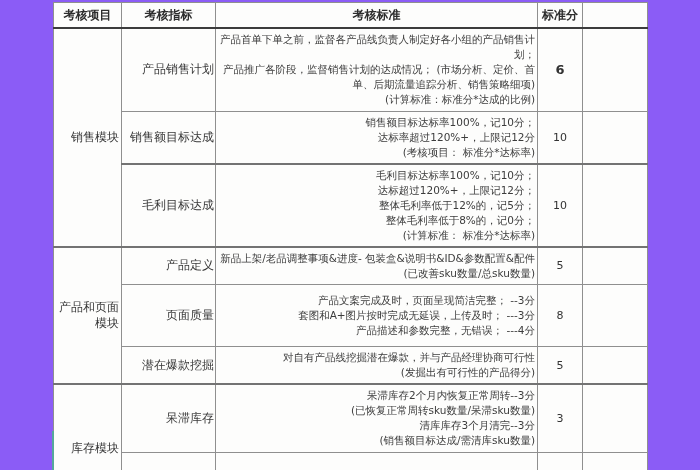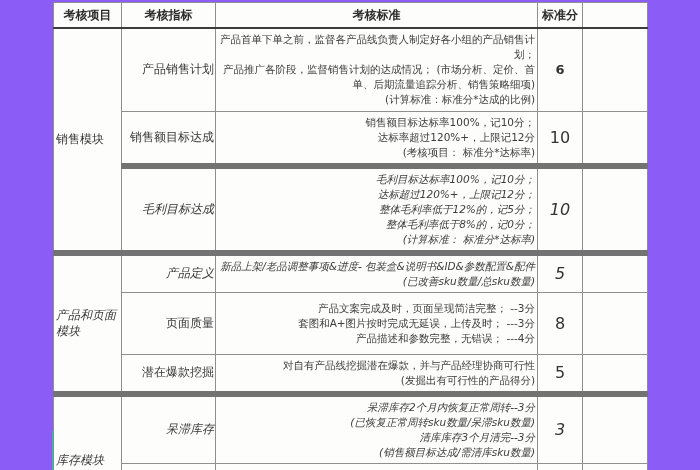--- a/index.html
+++ b/index.html
@@ -13,39 +13,39 @@
     position:absolute; left:53px; top:2px;
     border-collapse:collapse; table-layout:fixed; background:#fdfdfc;
   }
   th, td { border:1px solid #8f8f8f; padding:0; overflow:hidden; }
   thead th {
     height:24px; font-size:12px; font-weight:bold; color:#2d2d2d;
     text-align:center; vertical-align:middle;
     border-bottom:2px solid #3c3c3c;
   }
   td.group-cell {
-    text-align:left; vertical-align:middle;
+    text-align:right; vertical-align:middle;
     font-size:12px; color:#383838; padding:0 2px; line-height:16px;
   }
   td.indicator-cell {
     text-align:right; vertical-align:middle;
     font-size:12px; color:#383838; padding:0 1px;
   }
   td.criteria-cell {
     font-size:10.5px; line-height:15px; color:#3c3c3c;
     padding:3px 2px 3px 4px; white-space:pre-line;
     vertical-align:middle; text-align:right; word-break:break-all;
   }
   td.score-cell {
     text-align:center; vertical-align:middle;
-    font-size:16px; color:#333333;
+    font-size:11px; color:#333333;
   }
   td.score-bold { font-weight:bold; font-size:13px; }
   td.empty-cell { background:#fdfdfc; }
-  tr.thick-top td { border-top:6px solid #737373;font-style:italic; }
+  tr.thick-top td { border-top:2px solid #737373; }
   .accent-line {
     position:absolute; left:52px; top:431px; width:2px; height:39px;
   }
 </style>
 </head>
 <body>
 
 <div class="canvas">
   <table class="kpi">
     <colgroup>

